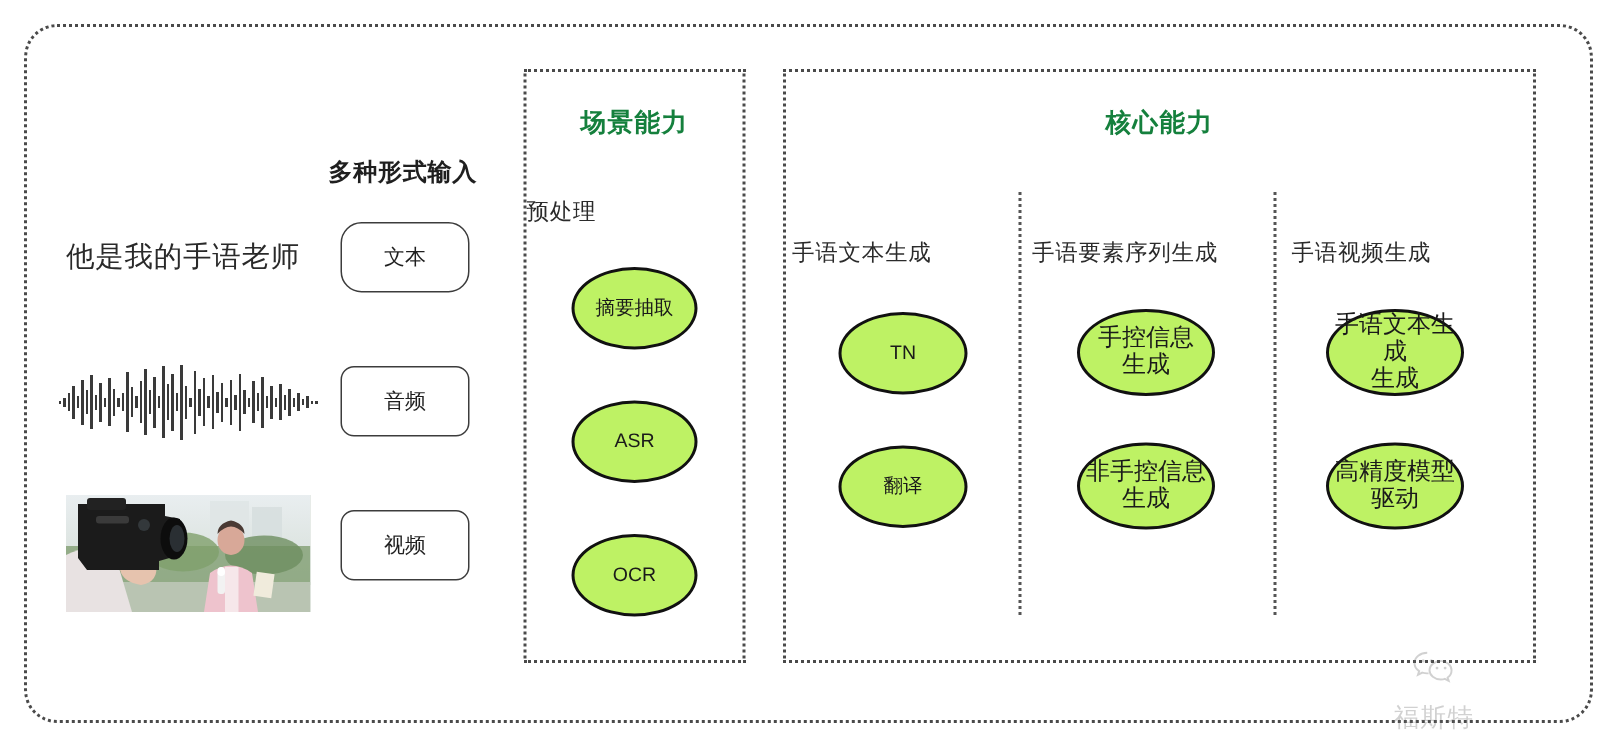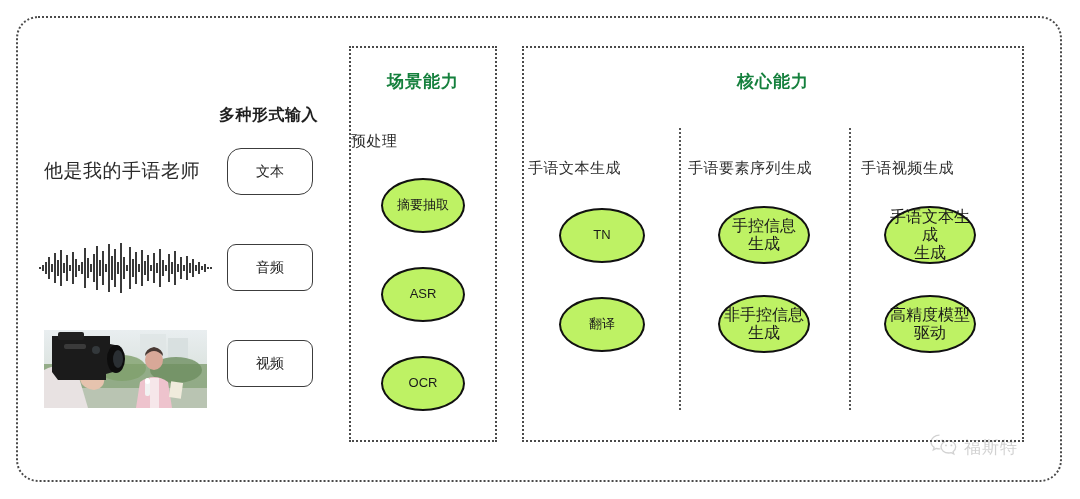--- a/index.html
+++ b/index.html
@@ -313,21 +313,21 @@
   <div class="col-heading" style="left:861px; top:159px; width:150px;">手语视频生成</div>
   <div class="ellipse small-text" style="left:884px; top:206px; width:92px; height:58px;">
     <span>手语文本生成
 生成</span>
   </div>
   <div class="ellipse small-text" style="left:884px; top:295px; width:92px; height:58px;">
     <span>高精度模型
 驱动</span>
   </div>
 
-  <div class="watermark" style="left:929px; top:433px;">
+  <div class="watermark" style="left:929px; top:433px;flex-direction:column;">
     <span>
       <svg width="30" height="24" viewBox="0 0 30 24" xmlns="http://www.w3.org/2000/svg">
         <g fill="none" stroke="#6b6b6b" stroke-width="1.3">
           <path d="M10.5 2.2C5.8 2.2 2 5.3 2 9.1c0 2.1 1.2 4 3.1 5.3l-0.8 2.5 2.9-1.5c1 0.3 2.1 0.5 3.3 0.5 0.3 0 0.6 0 0.9 0"></path>
           <path d="M19.6 7.6c-4.2 0-7.6 2.8-7.6 6.2s3.4 6.2 7.6 6.2c0.9 0 1.8-0.1 2.6-0.4l2.6 1.3-0.7-2.2c1.6-1.1 2.6-2.8 2.6-4.9 0-3.4-3.4-6.2-7.1-6.2z"></path>
         </g>
         <circle cx="7.8" cy="7.6" r="1.05" fill="#6b6b6b"></circle>
         <circle cx="13.2" cy="7.6" r="1.05" fill="#6b6b6b"></circle>
         <circle cx="17" cy="12.4" r="0.95" fill="#6b6b6b"></circle>
         <circle cx="22.4" cy="12.4" r="0.95" fill="#6b6b6b"></circle>

